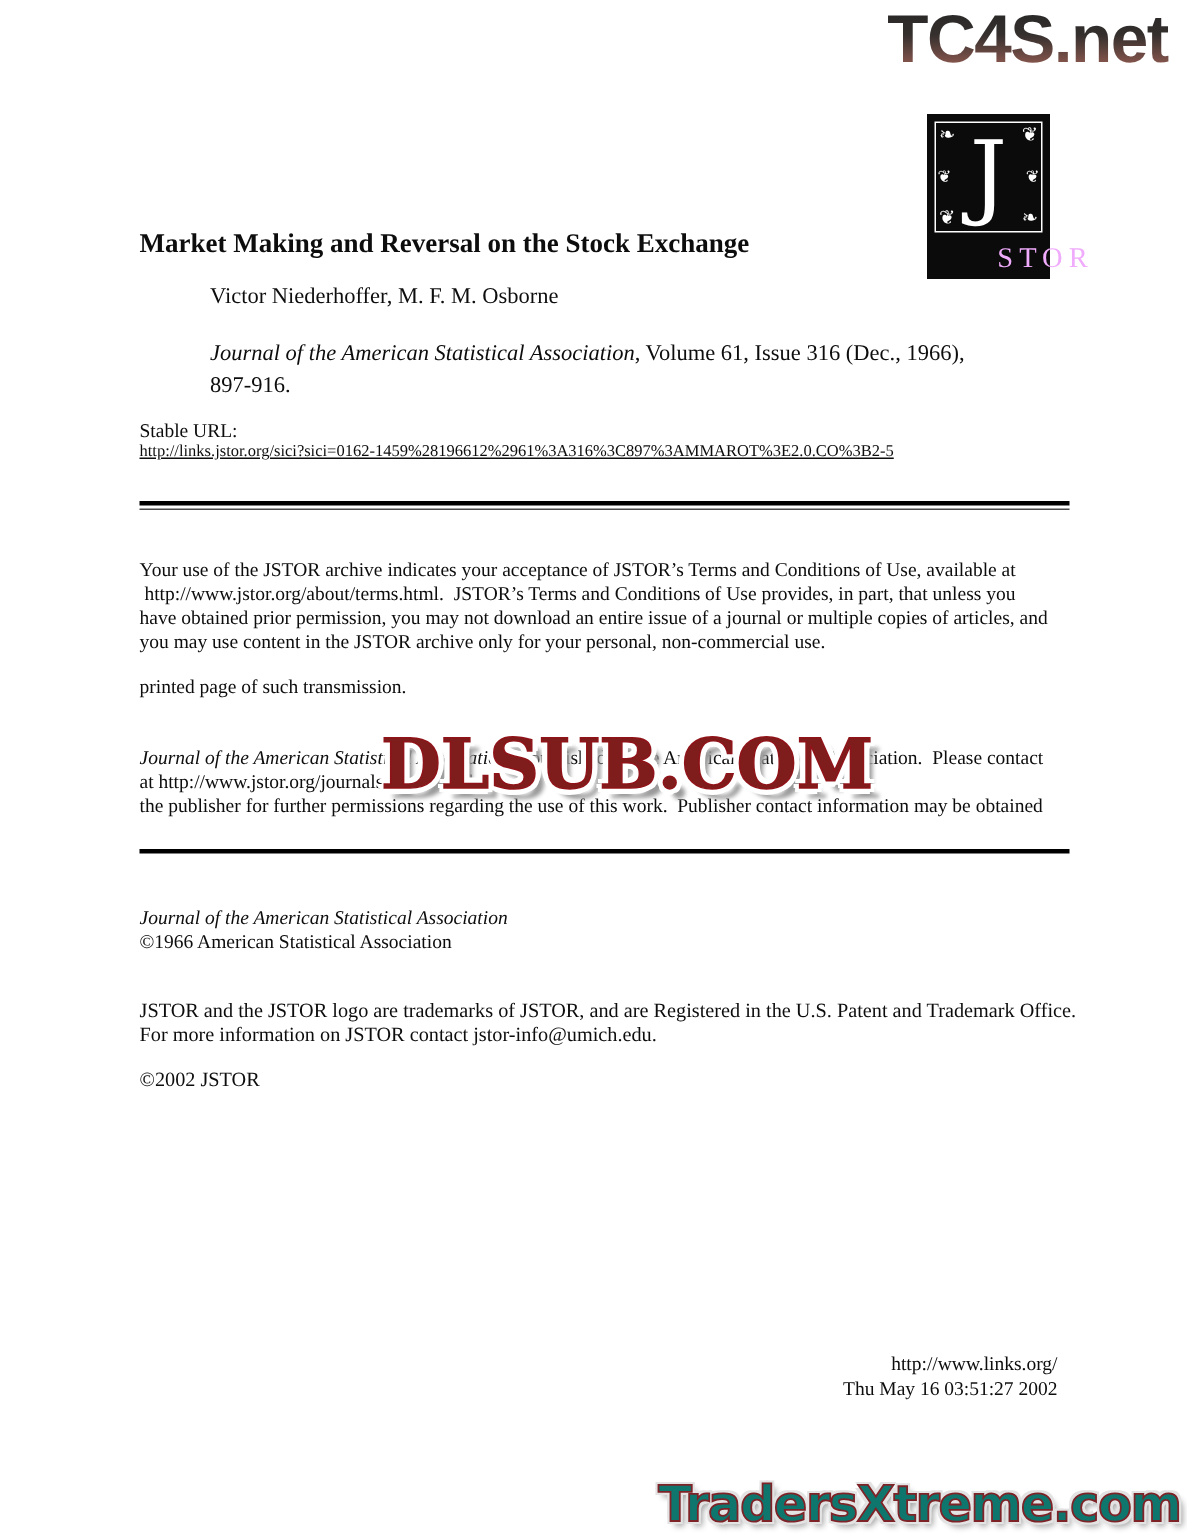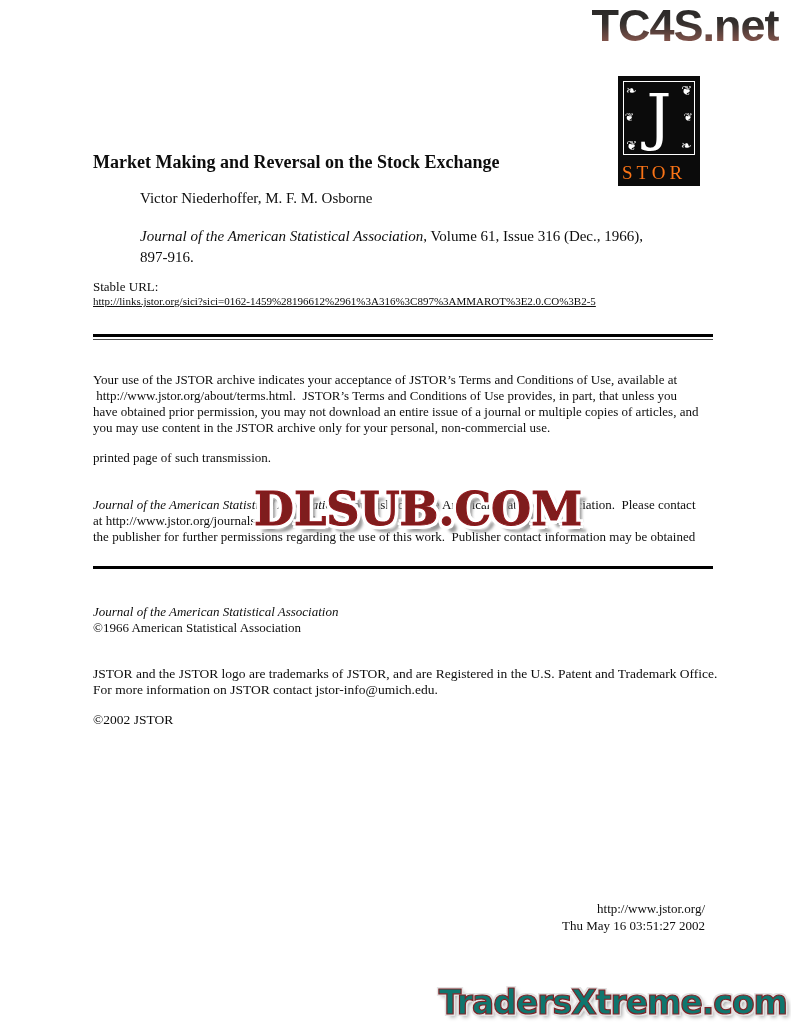--- a/index.html
+++ b/index.html
@@ -25,22 +25,22 @@
 
   
   #logo{left:618px;top:76px;width:82px;height:110px;background:#0b0b0b;}
   #logo-inner{position:absolute;left:5px;top:5px;width:70px;height:72px;border:1px solid #fff;}
   #logo-j{position:absolute;left:0;top:-4px;width:100%;text-align:center;
     font-family:"DejaVu Serif", serif;font-size:62px;line-height:78px;color:#fff;}
   .orn{position:absolute;color:#fff;font-size:13px;line-height:13px;font-family:"DejaVu Sans", sans-serif;}
   .orn.tl{left:2px;top:2px;} .orn.tr{right:2px;top:2px;}
   .orn.bl{left:2px;bottom:2px;} .orn.br{right:2px;bottom:2px;}
   .orn.ml{left:1px;top:29px;font-size:11px;} .orn.mr{right:1px;top:29px;font-size:11px;}
-  #logo-stor{position:absolute;bottom:2px;left:0;width:100%;text-align:left;
-    color:#f97316;font-family:"Liberation Serif", serif;font-size:19px;letter-spacing:4px;text-indent:4px;}
+  #logo-stor{position:absolute;bottom:2px;left:0;width:100%;text-align:center;
+    color:#f0abfc;font-family:"Liberation Serif", serif;font-size:19px;letter-spacing:4px;text-indent:4px;padding-left:36px;}
 
   
   #title{left:93px;top:152px;font-size:18px;font-weight:bold;}
   #authors{left:140px;top:190px;font-size:15px;}
   #journal-line{left:140px;top:226px;font-size:15px;line-height:21px;}
   .ital{font-style:italic;}
 
   #stable-label{left:93px;top:279px;font-size:13px;}
   #stable-url{left:93px;top:295px;font-size:11px;text-decoration:underline;}
 
@@ -138,17 +138,17 @@
 </div>
 
 <div class="abs" id="tm-para">
   <div class="line">JSTOR and the JSTOR logo are trademarks of JSTOR, and are Registered in the U.S. Patent and Trademark Office.</div>
   <div class="line">For more information on JSTOR contact jstor-info@umich.edu.</div>
 </div>
 
 <div class="abs" id="copy-2002">©2002 JSTOR</div>
 
 <div class="abs" id="footer">
-  <div class="line">http://www.jstor.org/</div>
+  <div class="line">http://www.links.org/</div>
   <div class="line">Thu May 16 03:51:27 2002</div>
 </div>
 
 <div class="abs" id="wm-bottom">TradersXtreme.com</div>
 
 </body></html>

